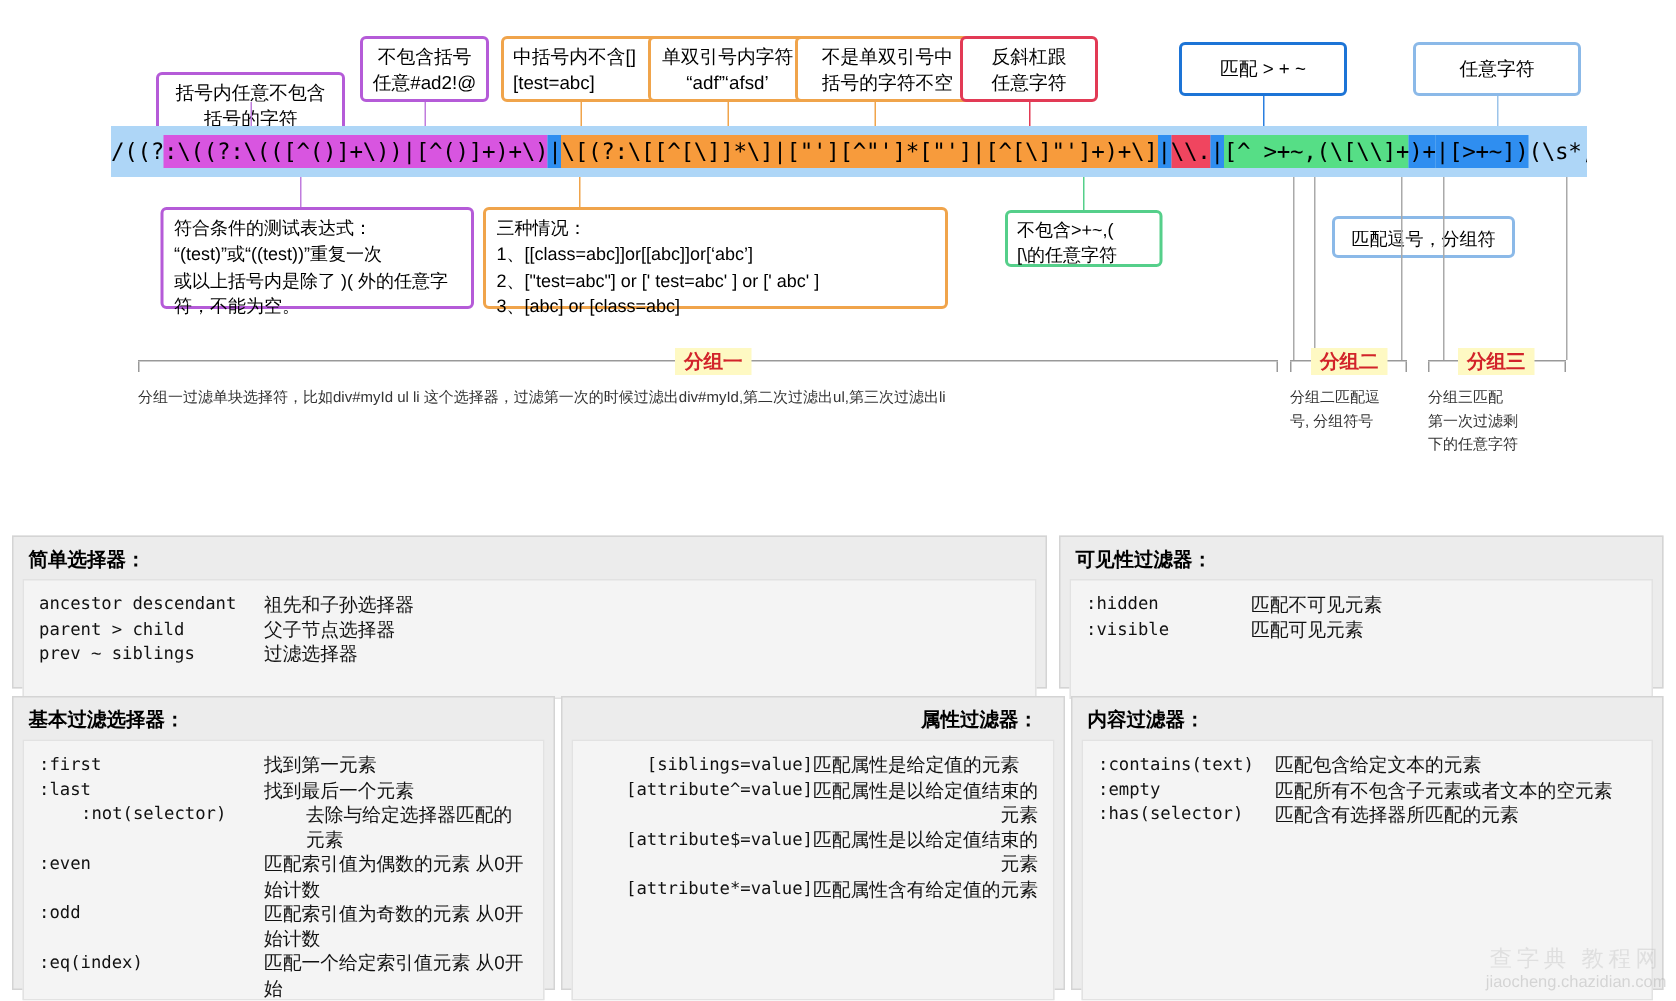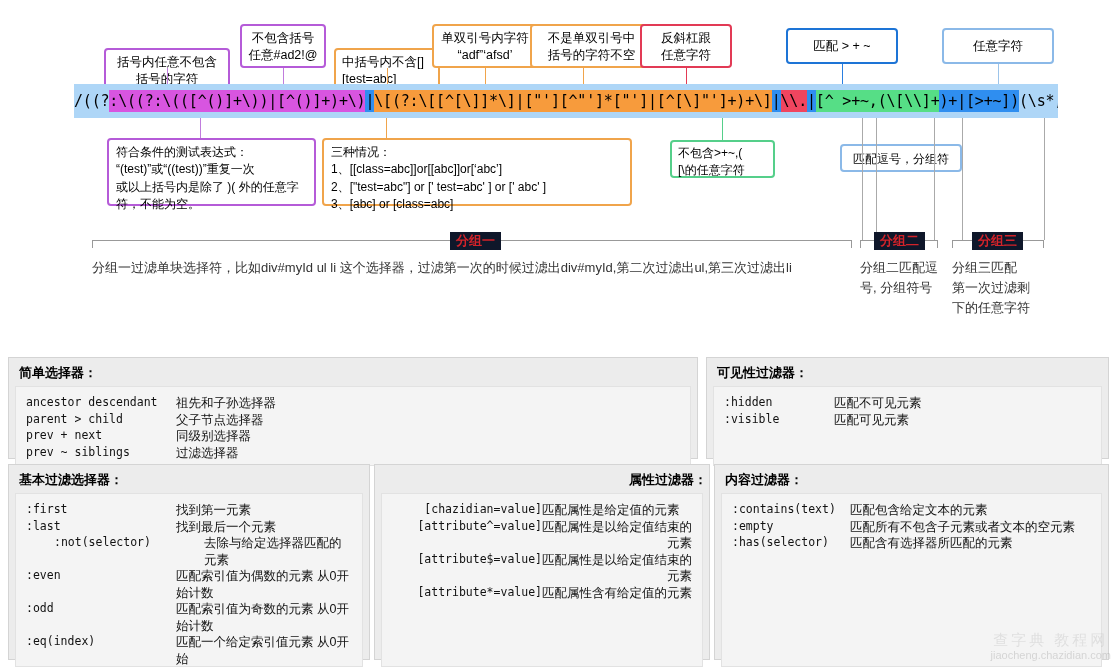--- a/index.html
+++ b/index.html
@@ -18,21 +18,21 @@
     font-size:12.5px;line-height:1.35;padding:4px 6px;
     text-align:center;white-space:pre-line;
   }
   .callout.left{text-align:left;}
   .c-purple{border-color:#b55bd8;}
   .c-orange{border-color:#f0a44b;}
   .c-red{border-color:#e23a55;}
   .c-blue{border-color:#1d74d6;border-width:2px;}
   .c-lightblue{border-color:#8bb9e8;}
   .c-green{border-color:#55cf8a;}
-  .c-blue2{border-color:#8bb9e8;}
+  .c-blue2{border-color:#8bb9e8;margin-left:48px;}
 
   
   .lead{position:absolute;background:#bbb;width:1px;}
   .lead.purple{background:#c07cdd;}
   .lead.orange{background:#f0a44b;}
   .lead.red{background:#e23a55;}
   .lead.blue{background:#2a7fe0;}
   .lead.lblue{background:#9cc4ea;}
   .lead.green{background:#55cf8a;}
   .lead.grey{background:#aaa;}
@@ -50,26 +50,26 @@
   .hl-purple{background:#d855e0;color:#000;}
   .hl-orange{background:#f79b3c;color:#000;}
   .hl-red{background:#f0455f;color:#000;}
   .hl-green{background:#56de86;color:#000;}
   .hl-plain{background:transparent;color:#000;}
 
   
   .bracket{position:absolute;border-top:1px solid #999;}
   .bracket .lft,.bracket .rgt{position:absolute;top:0;width:1px;height:7px;background:#999;}
   .bracket .lft{left:0;} .bracket .rgt{right:0;}
-  .grp-label{position:absolute;color:#d2232a;font-weight:bold;font-size:13px;background:#0f172a;padding:0 6px;}
-  .grp-desc{position:absolute;font-size:13px;color:#333;line-height:1.55;white-space:pre-line;}
+  .grp-label{position:absolute;color:#d2232a;font-weight:bold;font-size:13px;background:#fef9c3;padding:0 6px;}
+  .grp-desc{position:absolute;font-size:10px;color:#333;line-height:1.55;white-space:pre-line;}
 
   
   .panel{position:absolute;box-sizing:border-box;background:#ececec;border:1px solid #d4d4d4;}
-  .panel-title{font-weight:bold;font-size:13px;color:#000;padding:6px 2px 4px 10px;}
+  .panel-title{font-weight:bold;font-size:13px;color:#000;padding:6px 17px 4px 10px;}
   .panel-body{background:#f4f4f4;border:1px solid #e2e2e2;margin:0 6px 6px 6px;padding:8px 10px;}
   .row{display:flex;line-height:1.32;}
   .row .k{
     font-family:"DejaVu Sans Mono","Liberation Mono",monospace;
     font-size:11.5px;color:#111;flex:0 0 auto;
   }
   .row .v{font-size:12.5px;color:#111;}
 
   .watermark{position:absolute;right:6px;bottom:4px;opacity:.35;
     font-size:11px;color:#9a9a9a;text-align:center;line-height:1.25;}
@@ -81,21 +81,21 @@
 <div class="stage">
 
   <div class="callout c-purple" style="left:104px;top:24px;width:126px;height:44px;margin-top:24px;">括号内任意不包含
 括号的字符（ad2!@）</div>
   <div class="lead purple abs" style="left:167px;top:68px;height:18px;"></div>
 
   <div class="callout c-purple" style="left:240px;top:24px;width:86px;height:44px;">不包含括号
 任意#ad2!@</div>
   <div class="lead purple abs" style="left:283px;top:68px;height:18px;"></div>
 
-  <div class="callout c-orange" style="left:334px;top:24px;width:106px;height:44px;text-align:left;margin-top:24px;">中括号内不含[]
+  <div class="callout c-orange" style="left:334px;top:24px;width:106px;height:44px;text-align:left;">中括号内不含[]
 [test=abc]</div>
   <div class="lead orange abs" style="left:387px;top:68px;height:18px;"></div>
 
   <div class="callout c-orange" style="left:432px;top:24px;width:106px;height:44px;">单双引号内字符
 “adf”‘afsd’</div>
   <div class="lead orange abs" style="left:485px;top:68px;height:18px;"></div>
 
   <div class="callout c-orange" style="left:530px;top:24px;width:123px;height:44px;">不是单双引号中
 括号的字符不空</div>
   <div class="lead orange abs" style="left:583px;top:68px;height:18px;"></div>
@@ -166,24 +166,20 @@
     <div class="panel-body" id="p0" style="height:62px;">
         <div class="row">
           <div class="k" style="width: 150px;">ancestor descendant</div>
           <div class="v">祖先和子孙选择器</div>
         </div>
         <div class="row">
           <div class="k" style="width: 150px;">parent &gt; child</div>
           <div class="v">父子节点选择器</div>
         </div>
         <div class="row">
-          <div class="k" style="width: 150px;">prev + next</div>
-          <div class="v">同级别选择器</div>
-        </div>
-        <div class="row">
           <div class="k" style="width: 150px;">prev ~ siblings</div>
           <div class="v">过滤选择器</div>
         </div>
       </div>
   </div>
 
   <div class="panel" style="left:706px;top:357px;width:403px;height:102px;">
     <div class="panel-title">可见性过滤器：</div>
     <div class="panel-body" id="p1" style="height:62px;">
         <div class="row">
@@ -228,21 +224,21 @@
           <div class="k" style="width: 150px;">:gt(index)</div>
           <div class="v">匹配大于给定索引值元素</div>
         </div>
       </div>
   </div>
 
   <div class="panel" style="left:374px;top:464px;width:336px;height:196px;text-align:right;">
     <div class="panel-title">属性过滤器：</div>
     <div class="panel-body" id="p3" style="height:156px;">
         <div class="row">
-          <div class="k" style="width: 150px;">[chazidian=value]</div>
+          <div class="k" style="width: 150px;">[siblings=value]</div>
           <div class="v">匹配属性是给定值的元素</div>
         </div>
         <div class="row">
           <div class="k" style="width: 150px;">[attribute^=value]</div>
           <div class="v">匹配属性是以给定值结束的元素</div>
         </div>
         <div class="row">
           <div class="k" style="width: 150px;">[attribute$=value]</div>
           <div class="v">匹配属性是以给定值结束的元素</div>
         </div>

